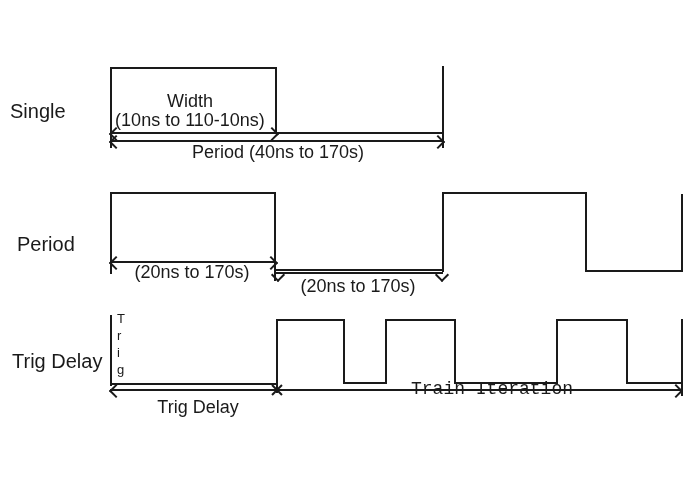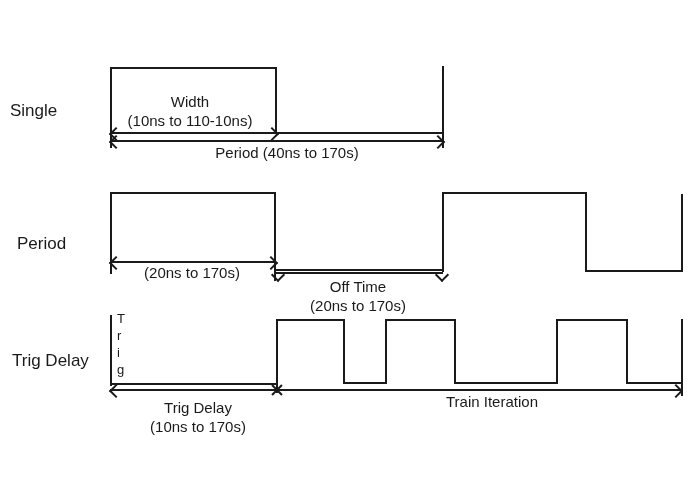--- a/index.html
+++ b/index.html
@@ -21,22 +21,22 @@
   .vl{position:absolute;width:2px;background:var(--line);}
   .ah{position:absolute;width:8px;height:8px;
       border-top:2px solid var(--line);border-right:2px solid var(--line);
       background:transparent;}
   .ah.r{transform:rotate(45deg);}
   .ah.l{transform:rotate(-135deg);}
   .ah.d{transform:rotate(135deg);}
   .xl{position:absolute;width:14px;height:2px;background:var(--line);}
   .xl.a{transform:rotate(45deg);}
   .xl.b{transform:rotate(-45deg);}
-  .lbl{position:absolute;font-size:17px;line-height:20px;white-space:nowrap;}
-  .ann{position:absolute;font-size:15px;line-height:19px;text-align:center;}
+  .lbl{position:absolute;font-size:20px;line-height:20px;white-space:nowrap;}
+  .ann{position:absolute;font-size:18px;line-height:19px;text-align:center;}
   .vert{position:absolute;font-size:13px;line-height:17px;white-space:pre-line;}
 </style>
 </head>
 <body>
 
 <div class="canvas">
 
   <div>
     <div class="lbl" style="left:10px;top:101px;">Single</div>
 
@@ -51,21 +51,21 @@
     <div class="hl" style="left:110px;top:140px;width:333px;"></div>
     <div class="ah l" style="left:111px;top:137px;"></div>
     <div class="ah r" style="left:433px;top:137px;"></div>
 
     <div class="vl" style="left:442px;top:66px;height:82px;"></div>
 
     <div class="ann" style="left:100px;top:92px;width:180px;">
       <div>Width</div>
       <div>(10ns to 110-10ns)</div>
     </div>
-    <div class="ann" style="left:177px;top:143px;width:220px;">Period (40ns to 170s)</div>
+    <div class="ann" style="left:168px;top:143px;width:220px;">Period (40ns to 170s)</div>
   </div>
 
   <div>
     <div class="lbl" style="left:17px;top:234px;">Period</div>
 
     <div class="vl" style="left:110px;top:192px;height:82px;"></div>
     <div class="hl" style="left:110px;top:192px;width:166px;"></div>
     <div class="vl" style="left:274px;top:192px;height:89px;"></div>
 
     <div class="hl" style="left:110px;top:261px;width:166px;"></div>
@@ -80,21 +80,20 @@
     <div class="vl" style="left:442px;top:192px;height:80px;"></div>
     <div class="hl" style="left:442px;top:192px;width:145px;"></div>
     <div class="vl" style="left:585px;top:192px;height:80px;"></div>
     <div class="hl" style="left:585px;top:270px;width:98px;"></div>
     <div class="vl" style="left:681px;top:194px;height:78px;"></div>
 
     <div class="ann" style="left:102px;top:263px;width:180px;">
       <div>(20ns to 170s)</div>
     </div>
     <div class="ann" style="left:268px;top:277px;width:180px;">
-      <div>Off Time</div>
       <div>(20ns to 170s)</div>
     </div>
   </div>
 
   <div>
     <div class="lbl" style="left:12px;top:351px;">Trig Delay</div>
 
     <div class="vl" style="left:110px;top:315px;height:71px;"></div>
     <div class="vert" style="left:117px;top:310px;">T
 r
@@ -119,18 +118,17 @@
     <div class="hl" style="left:556px;top:319px;width:72px;"></div>
     <div class="vl" style="left:626px;top:319px;height:65px;"></div>
     <div class="hl" style="left:626px;top:382px;width:57px;"></div>
     <div class="vl" style="left:681px;top:319px;height:77px;"></div>
 
     <div class="hl" style="left:277px;top:389px;width:404px;"></div>
     <div class="ah r" style="left:671px;top:386px;"></div>
 
     <div class="ann" style="left:108px;top:398px;width:180px;">
       <div>Trig Delay</div>
-      <div>(10ns to 170s)</div>
     </div>
-    <div class="ann" style="left:382px;top:392px;width:220px;">Train Iteration</div>
+    <div class="ann" style="left:382px;top:380px;width:220px;font-family:Liberation Mono, monospace;">Train Iteration</div>
   </div>
 
 </div>
 
 </body></html>

